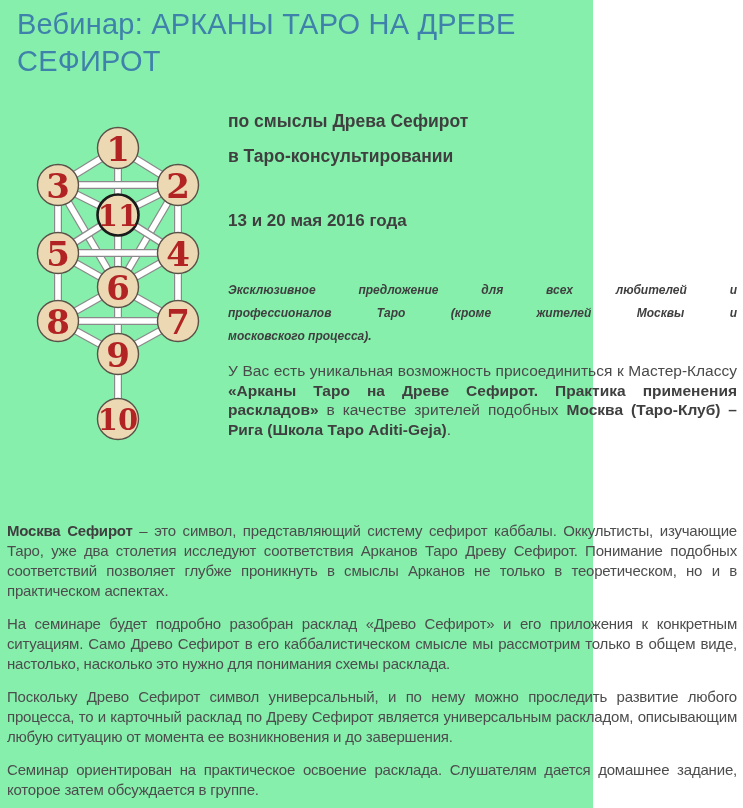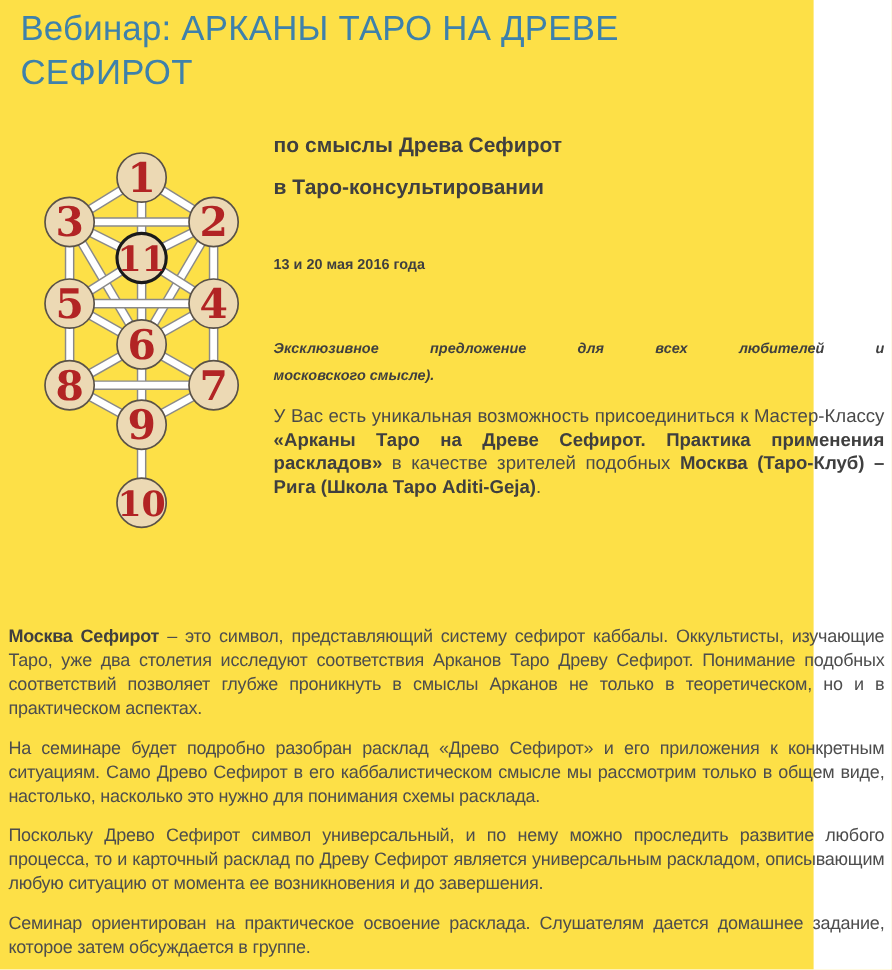--- a/index.html
+++ b/index.html
@@ -1,35 +1,35 @@
 <!DOCTYPE html>
 <html><head>
 <meta charset="utf-8">
 <style>
   html, body { margin:0; padding:0; background:#ffffff; }
   body {
     width:743px; height:808px; overflow:hidden; position:relative;
     font-family:"Liberation Sans", sans-serif;
   }
-  #page { position:relative; width:678px; height:808px; background:#fde047;text-decoration:underline; }
+  #page { position:relative; width:593px; height:808px; background:#86efac;text-decoration:underline; }
 
   #title {
     position:absolute; left:17px; top:6px; width:640px; margin:0;
     font-size:29px; line-height:37px; font-weight:normal;
     color:#3e81ab; letter-spacing:0.2px;
   }
 
   #tree { position:absolute; left:0; top:0; }
 
   #right-col { position:absolute; left:228px; top:104px; width:509px; }
   .hline {
     font-size:17.5px; font-weight:bold; color:#3f3f3f; line-height:35px;
   }
   #date {
-    margin-top:29px; font-size:12px; font-weight:bold;
+    margin-top:29px; font-size:17px; font-weight:bold;
     color:#3f3f3f; line-height:35px;
   }
   #exclusive {
     margin-top:41px; font-style:italic; font-weight:bold;
     font-size:12px; line-height:23px; color:#3f3f3f;
   }
   .jl { text-align:justify; text-align-last:justify; }
   #invite {
     margin:13px 0 0 0; font-size:15.5px; line-height:19.5px;
     color:#4a4a4a; text-align:justify;
@@ -127,21 +127,22 @@
     </svg>
 
   <div id="right-col">
     <div class="hline">по смыслы Древа Сефирот</div>
     <div class="hline">в Таро-консультировании</div>
 
     <div id="date">13 и 20 мая 2016 года</div>
 
     <div id="exclusive">
       <div class="jl">Эксклюзивное предложение для всех любителей и</div>
-      <div>московского смысле).</div>
+      <div class="jl">профессионалов Таро (кроме жителей Москвы и</div>
+      <div>московского процесса).</div>
     </div>
 
     <p id="invite"><span>У Вас есть уникальная возможность присоединиться к Мастер-Классу </span><span class="b">«Арканы Таро на Древе Сефирот. Практика применения раскладов»</span><span> в качестве зрителей подобных </span><span class="b">Москва (Таро-Клуб) – Рига (Школа Таро Aditi-Geja)</span><span>.</span></p>
   </div>
 
   <div id="desc">
     <p><strong>Москва Сефирот</strong><span> – это символ, представляющий систему сефирот каббалы. Оккультисты, изучающие Таро, уже два столетия исследуют соответствия Арканов Таро Древу Сефирот. Понимание подобных соответствий позволяет глубже проникнуть в смыслы Арканов не только в теоретическом, но и в практическом аспектах.</span></p>
     <p>На семинаре будет подробно разобран расклад «Древо Сефирот» и его приложения к конкретным ситуациям. Само Древо Сефирот в его каббалистическом смысле мы рассмотрим только в общем виде, настолько, насколько это нужно для понимания схемы расклада.</p>
     <p>Поскольку Древо Сефирот символ универсальный, и по нему можно проследить развитие любого процесса, то и карточный расклад по Древу Сефирот является универсальным раскладом, описывающим любую ситуацию от момента ее возникновения и до завершения.</p>
     <p>Семинар ориентирован на практическое освоение расклада. Слушателям дается домашнее задание, которое затем обсуждается в группе.</p>

